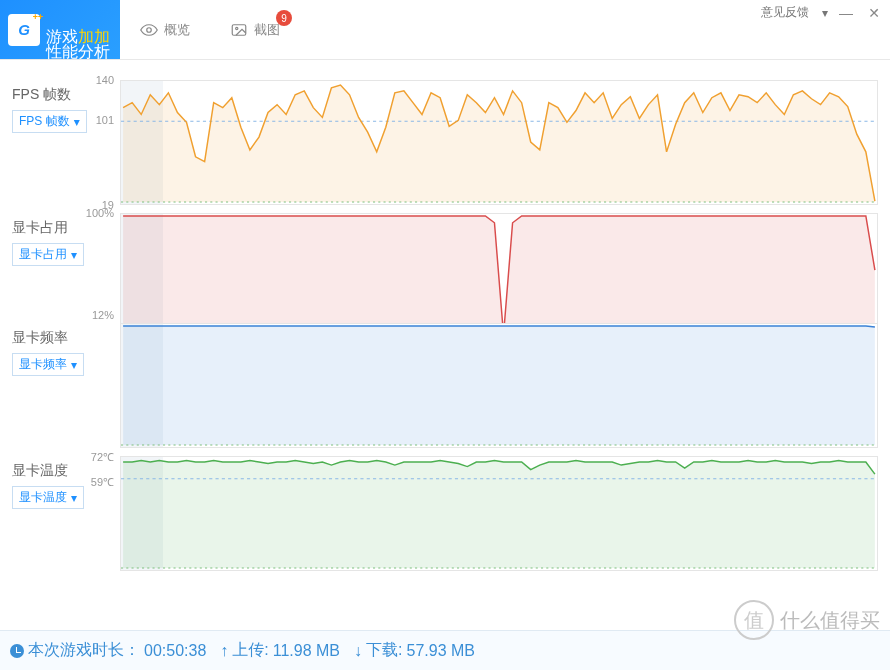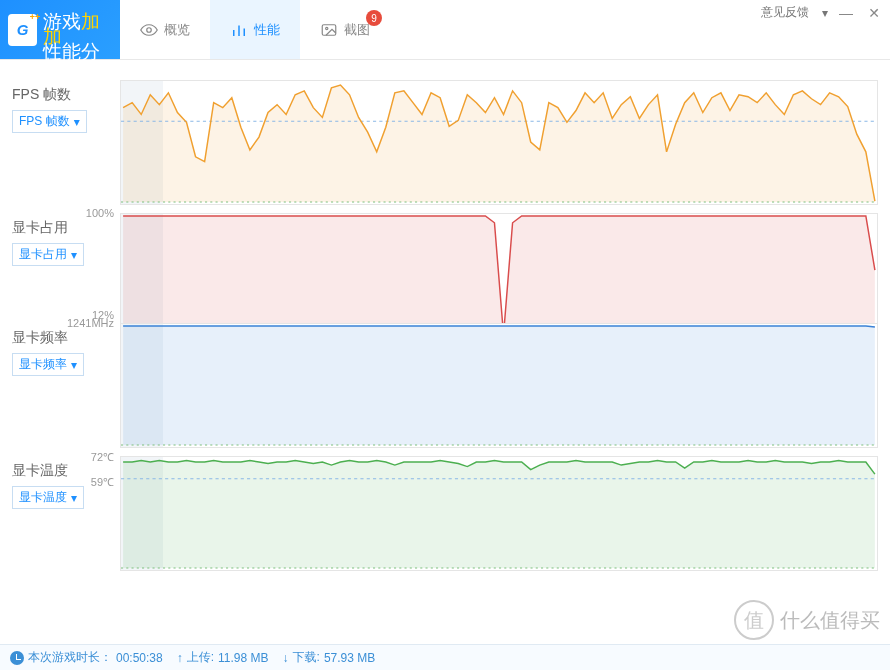--- a/index.html
+++ b/index.html
@@ -2,41 +2,41 @@
 <html><head>
 <meta charset="utf-8">
 <style>
 * { margin: 0; padding: 0; box-sizing: border-box; }
 body { font-family: "Microsoft YaHei", Arial, sans-serif; font-size: 13px; color: #555; background: #4a4a4a; width: 890px; height: 670px; overflow: hidden; }
 .window { width: 890px; height: 670px; background: #fff; display: flex; flex-direction: column; }
 .topbar { height: 60px; display: flex; align-items: stretch; border-bottom: 1px solid #e8e8e8; position: relative; }
 .logo-block { width: 120px; background: linear-gradient(135deg,#1e90ff,#2a9fff); color: #fff; display: flex; align-items: center; padding: 0 8px; gap: 6px; }
 .logo-icon { width: 32px; height: 32px; background: #fff; border-radius: 4px; display: flex; align-items: center; justify-content: center; color: #1e90ff; font-weight: bold; font-style: italic; font-size: 15px; position: relative; }
 .logo-icon::after { content:"++"; position:absolute; top:-2px; right:-3px; font-size:9px; color:#ffaa00; font-weight:bold; }
-.logo-text { font-size: 19px; line-height: 15px; margin-top: 29px; }
+.logo-text { font-size: 16px; line-height: 15px; margin-top: 29px; }
 .logo-text .l1 .hl { color: #ffd400; }
 .tabs { display: flex; flex: 1; }
 .tab { padding: 0 20px; display: flex; align-items: center; gap: 6px; color: #888; cursor: pointer; position: relative; }
 .tab.active { background: #eaf5ff; color: #1e90ff; }
 .tab .icon { width: 18px; height: 18px; display: inline-flex; align-items: center; justify-content: center; }
 .badge { position: absolute; top: 10px; right: 8px; background: #e74c3c; color: #fff; font-size: 10px; width: 16px; height: 16px; border-radius: 50%; display: flex; align-items: center; justify-content: center; }
 .win-controls { position: absolute; right: 6px; top: 4px; display: flex; gap: 8px; align-items: center; font-size: 11px; color: #888; }
 .win-controls .wbtn { width: 20px; text-align: center; cursor: pointer; font-size: 14px; }
 .feedback { font-size: 12px; color:#777; display:flex; align-items:center; gap:13px; cursor:pointer; }
 .content { flex: 1; overflow: hidden; background: #fff; padding: 20px 12px 0 12px; }
 .chart-row { display: flex; margin-bottom: 8px; }
 .chart-label-col { width: 108px; padding-top: 6px; }
 .chart-title { color: #666; font-size: 14px; margin-bottom: 6px; }
 .chart-dd { border: 1px solid #c7ddf2; background: #fff; color: #1e90ff; font-size: 12px; padding: 2px 6px; display: inline-flex; align-items: center; gap: 4px; cursor: pointer; }
 .chart-area { flex: 1; position: relative; }
 .ylabels { position: absolute; left: -6px; top: 0; height: 100%; font-size: 11px; color: #999; text-align: right; width: 42px; transform: translateX(-100%); }
 .ylabel { position: absolute; right: 0; transform: translateY(-50%); }
 .plot { border: 1px solid #e5e5e5; background: #fff; position: relative; overflow: hidden; }
 .plot svg { display: block; width: 100%; height: 100%; }
-.statusbar { height: 26px; background: #f7fbff; border-top: 1px solid #e0eaf3; display: flex; align-items: center; padding: 0 10px; font-size: 12px; color: #3b8fd6; gap: 14px; }
+.statusbar { height: 40px; background: #f7fbff; border-top: 1px solid #e0eaf3; display: flex; align-items: center; padding: 0 10px; font-size: 16px; color: #3b8fd6; gap: 14px; }
 .statusbar .sb-item { display: flex; align-items: center; gap: 4px; }
 .statusbar .clock-icon { width:14px; height:14px; border-radius:50%; background:#3b8fd6; position:relative; }
 .statusbar .clock-icon::after { content:""; position:absolute; left:50%; top:50%; width:4px; height:5px; border-left:1.5px solid #fff; border-bottom:1.5px solid #fff; transform:translate(-1px,-4px); }
 .watermark { position:absolute; right:10px; bottom:30px; display:flex; align-items:center; gap:6px; color:#bbb; font-size:20px; pointer-events:none; }
 .watermark .circ { width:40px; height:40px; border:2px solid #ccc; border-radius:50%; display:flex; align-items:center; justify-content:center; color:#ccc; font-size:20px; }
 </style>
 </head>
 <body>
 
 <div class="window">
@@ -52,30 +52,20 @@
     <div class="tabs">
       <div class="tab">
         <span class="icon">
             <svg viewBox="0 0 24 24" width="18" height="18" fill="none" stroke="currentColor" stroke-width="1.6">
               <path d="M1 12s4-7 11-7 11 7 11 7-4 7-11 7S1 12 1 12z"></path>
               <circle cx="12" cy="12" r="3"></circle>
             </svg>
           </span>
         <span>概览</span>
       </div>
-      <div class="tab active">
-        <span class="icon">
-            <svg viewBox="0 0 24 24" width="18" height="18" fill="none" stroke="currentColor" stroke-width="2">
-              <line x1="5" y1="20" x2="5" y2="12"></line>
-              <line x1="12" y1="20" x2="12" y2="6"></line>
-              <line x1="19" y1="20" x2="19" y2="10"></line>
-            </svg>
-          </span>
-        <span>性能</span>
-      </div>
       <div class="tab">
         <span class="icon">
             <svg viewBox="0 0 24 24" width="18" height="18" fill="none" stroke="currentColor" stroke-width="1.6">
               <rect x="3" y="5" width="18" height="14" rx="2"></rect>
               <circle cx="9" cy="10" r="1.5"></circle>
               <path d="M21 16l-5-5-8 8"></path>
             </svg>
           </span>
         <span>截图</span>
         <span class="badge">9</span>
@@ -95,20 +85,25 @@
 
     <div class="chart-row">
       <div class="chart-label-col">
         <div class="chart-title">FPS 帧数</div>
         <div class="chart-dd">
             <span>FPS 帧数</span>
             <span>▾</span>
           </div>
       </div>
       <div class="chart-area" style="height:125px">
+        <div class="ylabels">
+          <div class="ylabel" style="top:0%">140</div>
+          <div class="ylabel" style="top:32%">101</div>
+          <div class="ylabel" style="top:100%">19</div>
+        </div>
         <div class="plot" id="plot-0" style="height:125px">
             <svg viewBox="0 0 720 123" preserveAspectRatio="none">
               <rect x="0" y="0" width="40" height="123" fill="#f2f5f8"></rect>
               <path d="M2 121 L2 26.58677685950413L10.626506024096386 21.669421487603305L19.253012048192772 33.47107438016529L27.879518072289155 13.801652892561984L36.506024096385545 23.63636363636363L45.13253012048193 11.834710743801647L53.75903614457831 31.504132231404952L62.3855421686747 41.33884297520661L71.01204819277109 75.7603305785124L79.63855421686748 80.67768595041322L88.26506024096386 21.669421487603305L96.89156626506023 26.58677685950413L105.51807228915662 16.752066115702483L114.144578313253 46.256198347107436L122.7710843373494 68.87603305785125L131.3975903614458 56.09090909090909L140.02409638554218 31.504132231404952L148.65060240963857 23.63636363636363L157.27710843373495 33.47107438016529L165.90361445783134 13.801652892561984L174.53012048192772 9.867768595041323L183.15662650602408 26.58677685950413L191.78313253012047 36.42148760330579L200.40963855421685 6.917355371900824L209.03614457831324 3.966942148760324L217.66265060240963 13.801652892561984L226.289156626506 36.42148760330579L234.9156626506024 51.17355371900826L243.5421686746988 70.84297520661158L252.16867469879517 46.256198347107436L260.7951807228916 11.834710743801647L269.421686746988 9.867768595041323L278.04819277108436 21.669421487603305L286.67469879518075 33.47107438016529L295.30120481927713 11.834710743801647L303.9277108433735 16.752066115702483L312.5542168674699 45.27272727272727L321.1807228915663 39.37190082644628L329.8072289156627 13.801652892561984L338.43373493975906 21.669421487603305L347.06024096385545 31.504132231404952L355.68674698795184 16.752066115702483L364.31325301204816 33.47107438016529L372.93975903614455 9.867768595041323L381.56626506024094 21.669421487603305L390.1927710843373 61.00826446280992L398.8192771084337 68.87603305785125L407.4457831325301 21.669421487603305L416.0722891566265 26.58677685950413L424.69879518072287 41.33884297520661L433.32530120481925 29.537190082644628L441.95180722891564 11.834710743801647L450.578313253012 21.669421487603305L459.2048192771084 11.834710743801647L467.8313253012048 37.404958677685954L476.4578313253012 23.63636363636363L485.0843373493976 15.768595041322309L493.71084337349396 37.404958677685954L502.33734939759034 23.63636363636363L510.96385542168673 13.801652892561984L519.5903614457832 70.84297520661158L528.2168674698795 43.305785123966935L536.843373493976 21.669421487603305L545.4698795180723 11.834710743801647L554.0963855421687 31.504132231404952L562.722891566265 16.752066115702483L571.3493975903615 11.834710743801647L579.9759036144578 29.537190082644628L588.6024096385543 13.801652892561984L597.2289156626506 15.768595041322309L605.855421686747 21.669421487603305L614.4819277108434 11.834710743801647L623.1084337349398 23.63636363636363L631.7349397590361 33.47107438016529L640.3614457831326 13.801652892561984L648.9879518072289 9.867768595041323L657.6144578313254 17.735537190082646L666.2409638554217 23.63636363636363L674.8674698795181 11.834710743801647L683.4939759036145 15.768595041322309L692.1204819277109 25.60330578512397L700.7469879518072 53.1404958677686L709.3734939759037 70.84297520661158L718 120.01652892561984 L718 121 Z" fill="rgba(240,160,48,0.12)"></path>
               <line x1="0" y1="40.35537190082645" x2="720" y2="40.35537190082645" stroke="#8ab8e6" stroke-width="1" stroke-dasharray="3 3"></line>
               <line x1="0" y1="121" x2="720" y2="121" stroke="#7fbf7f" stroke-width="1" stroke-dasharray="2 3"></line>
               <path d="M2 26.58677685950413L10.626506024096386 21.669421487603305L19.253012048192772 33.47107438016529L27.879518072289155 13.801652892561984L36.506024096385545 23.63636363636363L45.13253012048193 11.834710743801647L53.75903614457831 31.504132231404952L62.3855421686747 41.33884297520661L71.01204819277109 75.7603305785124L79.63855421686748 80.67768595041322L88.26506024096386 21.669421487603305L96.89156626506023 26.58677685950413L105.51807228915662 16.752066115702483L114.144578313253 46.256198347107436L122.7710843373494 68.87603305785125L131.3975903614458 56.09090909090909L140.02409638554218 31.504132231404952L148.65060240963857 23.63636363636363L157.27710843373495 33.47107438016529L165.90361445783134 13.801652892561984L174.53012048192772 9.867768595041323L183.15662650602408 26.58677685950413L191.78313253012047 36.42148760330579L200.40963855421685 6.917355371900824L209.03614457831324 3.966942148760324L217.66265060240963 13.801652892561984L226.289156626506 36.42148760330579L234.9156626506024 51.17355371900826L243.5421686746988 70.84297520661158L252.16867469879517 46.256198347107436L260.7951807228916 11.834710743801647L269.421686746988 9.867768595041323L278.04819277108436 21.669421487603305L286.67469879518075 33.47107438016529L295.30120481927713 11.834710743801647L303.9277108433735 16.752066115702483L312.5542168674699 45.27272727272727L321.1807228915663 39.37190082644628L329.8072289156627 13.801652892561984L338.43373493975906 21.669421487603305L347.06024096385545 31.504132231404952L355.68674698795184 16.752066115702483L364.31325301204816 33.47107438016529L372.93975903614455 9.867768595041323L381.56626506024094 21.669421487603305L390.1927710843373 61.00826446280992L398.8192771084337 68.87603305785125L407.4457831325301 21.669421487603305L416.0722891566265 26.58677685950413L424.69879518072287 41.33884297520661L433.32530120481925 29.537190082644628L441.95180722891564 11.834710743801647L450.578313253012 21.669421487603305L459.2048192771084 11.834710743801647L467.8313253012048 37.404958677685954L476.4578313253012 23.63636363636363L485.0843373493976 15.768595041322309L493.71084337349396 37.404958677685954L502.33734939759034 23.63636363636363L510.96385542168673 13.801652892561984L519.5903614457832 70.84297520661158L528.2168674698795 43.305785123966935L536.843373493976 21.669421487603305L545.4698795180723 11.834710743801647L554.0963855421687 31.504132231404952L562.722891566265 16.752066115702483L571.3493975903615 11.834710743801647L579.9759036144578 29.537190082644628L588.6024096385543 13.801652892561984L597.2289156626506 15.768595041322309L605.855421686747 21.669421487603305L614.4819277108434 11.834710743801647L623.1084337349398 23.63636363636363L631.7349397590361 33.47107438016529L640.3614457831326 13.801652892561984L648.9879518072289 9.867768595041323L657.6144578313254 17.735537190082646L666.2409638554217 23.63636363636363L674.8674698795181 11.834710743801647L683.4939759036145 15.768595041322309L692.1204819277109 25.60330578512397L700.7469879518072 53.1404958677686L709.3734939759037 70.84297520661158L718 120.01652892561984" fill="none" stroke="#f0a030" stroke-width="1.4"></path>
             </svg>
           </div>
       </div>
@@ -140,23 +135,20 @@
 
     <div class="chart-row">
       <div class="chart-label-col">
         <div class="chart-title">显卡频率</div>
         <div class="chart-dd">
             <span>显卡频率</span>
             <span>▾</span>
           </div>
       </div>
       <div class="chart-area" style="height:125px">
-        <div class="ylabels">
-          <div class="ylabel" style="top:0%">1241MHz</div>
-        </div>
         <div class="plot" id="plot-2" style="height:125px">
             <svg viewBox="0 0 720 123" preserveAspectRatio="none">
               <rect x="0" y="0" width="40" height="123" fill="#f2f5f8"></rect>
               <path d="M2 121 L2 2L10.626506024096386 2L19.253012048192772 2L27.879518072289155 2L36.506024096385545 2L45.13253012048193 2L53.75903614457831 2L62.3855421686747 2L71.01204819277109 2L79.63855421686748 2L88.26506024096386 2L96.89156626506023 2L105.51807228915662 2L114.144578313253 2L122.7710843373494 2L131.3975903614458 2L140.02409638554218 2L148.65060240963857 2L157.27710843373495 2L165.90361445783134 2L174.53012048192772 2L183.15662650602408 2L191.78313253012047 2L200.40963855421685 2L209.03614457831324 2L217.66265060240963 2L226.289156626506 2L234.9156626506024 2L243.5421686746988 2L252.16867469879517 2L260.7951807228916 2L269.421686746988 2L278.04819277108436 2L286.67469879518075 2L295.30120481927713 2L303.9277108433735 2L312.5542168674699 2L321.1807228915663 2L329.8072289156627 2L338.43373493975906 2L347.06024096385545 2L355.68674698795184 2L364.31325301204816 2L372.93975903614455 2L381.56626506024094 2L390.1927710843373 2L398.8192771084337 2L407.4457831325301 2L416.0722891566265 2L424.69879518072287 2L433.32530120481925 2L441.95180722891564 2L450.578313253012 2L459.2048192771084 2L467.8313253012048 2L476.4578313253012 2L485.0843373493976 2L493.71084337349396 2L502.33734939759034 2L510.96385542168673 2L519.5903614457832 2L528.2168674698795 2L536.843373493976 2L545.4698795180723 2L554.0963855421687 2L562.722891566265 2L571.3493975903615 2L579.9759036144578 2L588.6024096385543 2L597.2289156626506 2L605.855421686747 2L614.4819277108434 2L623.1084337349398 2L631.7349397590361 2L640.3614457831326 2L648.9879518072289 2L657.6144578313254 2L666.2409638554217 2L674.8674698795181 2L683.4939759036145 2L692.1204819277109 2L700.7469879518072 2L709.3734939759037 2L718 3.0547945205479494 L718 121 Z" fill="rgba(59,130,214,0.12)"></path>
               <line x1="0" y1="121" x2="720" y2="121" stroke="#7fbf7f" stroke-width="1" stroke-dasharray="2 3"></line>
               <path d="M2 2L10.626506024096386 2L19.253012048192772 2L27.879518072289155 2L36.506024096385545 2L45.13253012048193 2L53.75903614457831 2L62.3855421686747 2L71.01204819277109 2L79.63855421686748 2L88.26506024096386 2L96.89156626506023 2L105.51807228915662 2L114.144578313253 2L122.7710843373494 2L131.3975903614458 2L140.02409638554218 2L148.65060240963857 2L157.27710843373495 2L165.90361445783134 2L174.53012048192772 2L183.15662650602408 2L191.78313253012047 2L200.40963855421685 2L209.03614457831324 2L217.66265060240963 2L226.289156626506 2L234.9156626506024 2L243.5421686746988 2L252.16867469879517 2L260.7951807228916 2L269.421686746988 2L278.04819277108436 2L286.67469879518075 2L295.30120481927713 2L303.9277108433735 2L312.5542168674699 2L321.1807228915663 2L329.8072289156627 2L338.43373493975906 2L347.06024096385545 2L355.68674698795184 2L364.31325301204816 2L372.93975903614455 2L381.56626506024094 2L390.1927710843373 2L398.8192771084337 2L407.4457831325301 2L416.0722891566265 2L424.69879518072287 2L433.32530120481925 2L441.95180722891564 2L450.578313253012 2L459.2048192771084 2L467.8313253012048 2L476.4578313253012 2L485.0843373493976 2L493.71084337349396 2L502.33734939759034 2L510.96385542168673 2L519.5903614457832 2L528.2168674698795 2L536.843373493976 2L545.4698795180723 2L554.0963855421687 2L562.722891566265 2L571.3493975903615 2L579.9759036144578 2L588.6024096385543 2L597.2289156626506 2L605.855421686747 2L614.4819277108434 2L623.1084337349398 2L631.7349397590361 2L640.3614457831326 2L648.9879518072289 2L657.6144578313254 2L666.2409638554217 2L674.8674698795181 2L683.4939759036145 2L692.1204819277109 2L700.7469879518072 2L709.3734939759037 2L718 3.0547945205479494" fill="none" stroke="#3b82d6" stroke-width="1.4"></path>
             </svg>
           </div>
       </div>
     </div>

